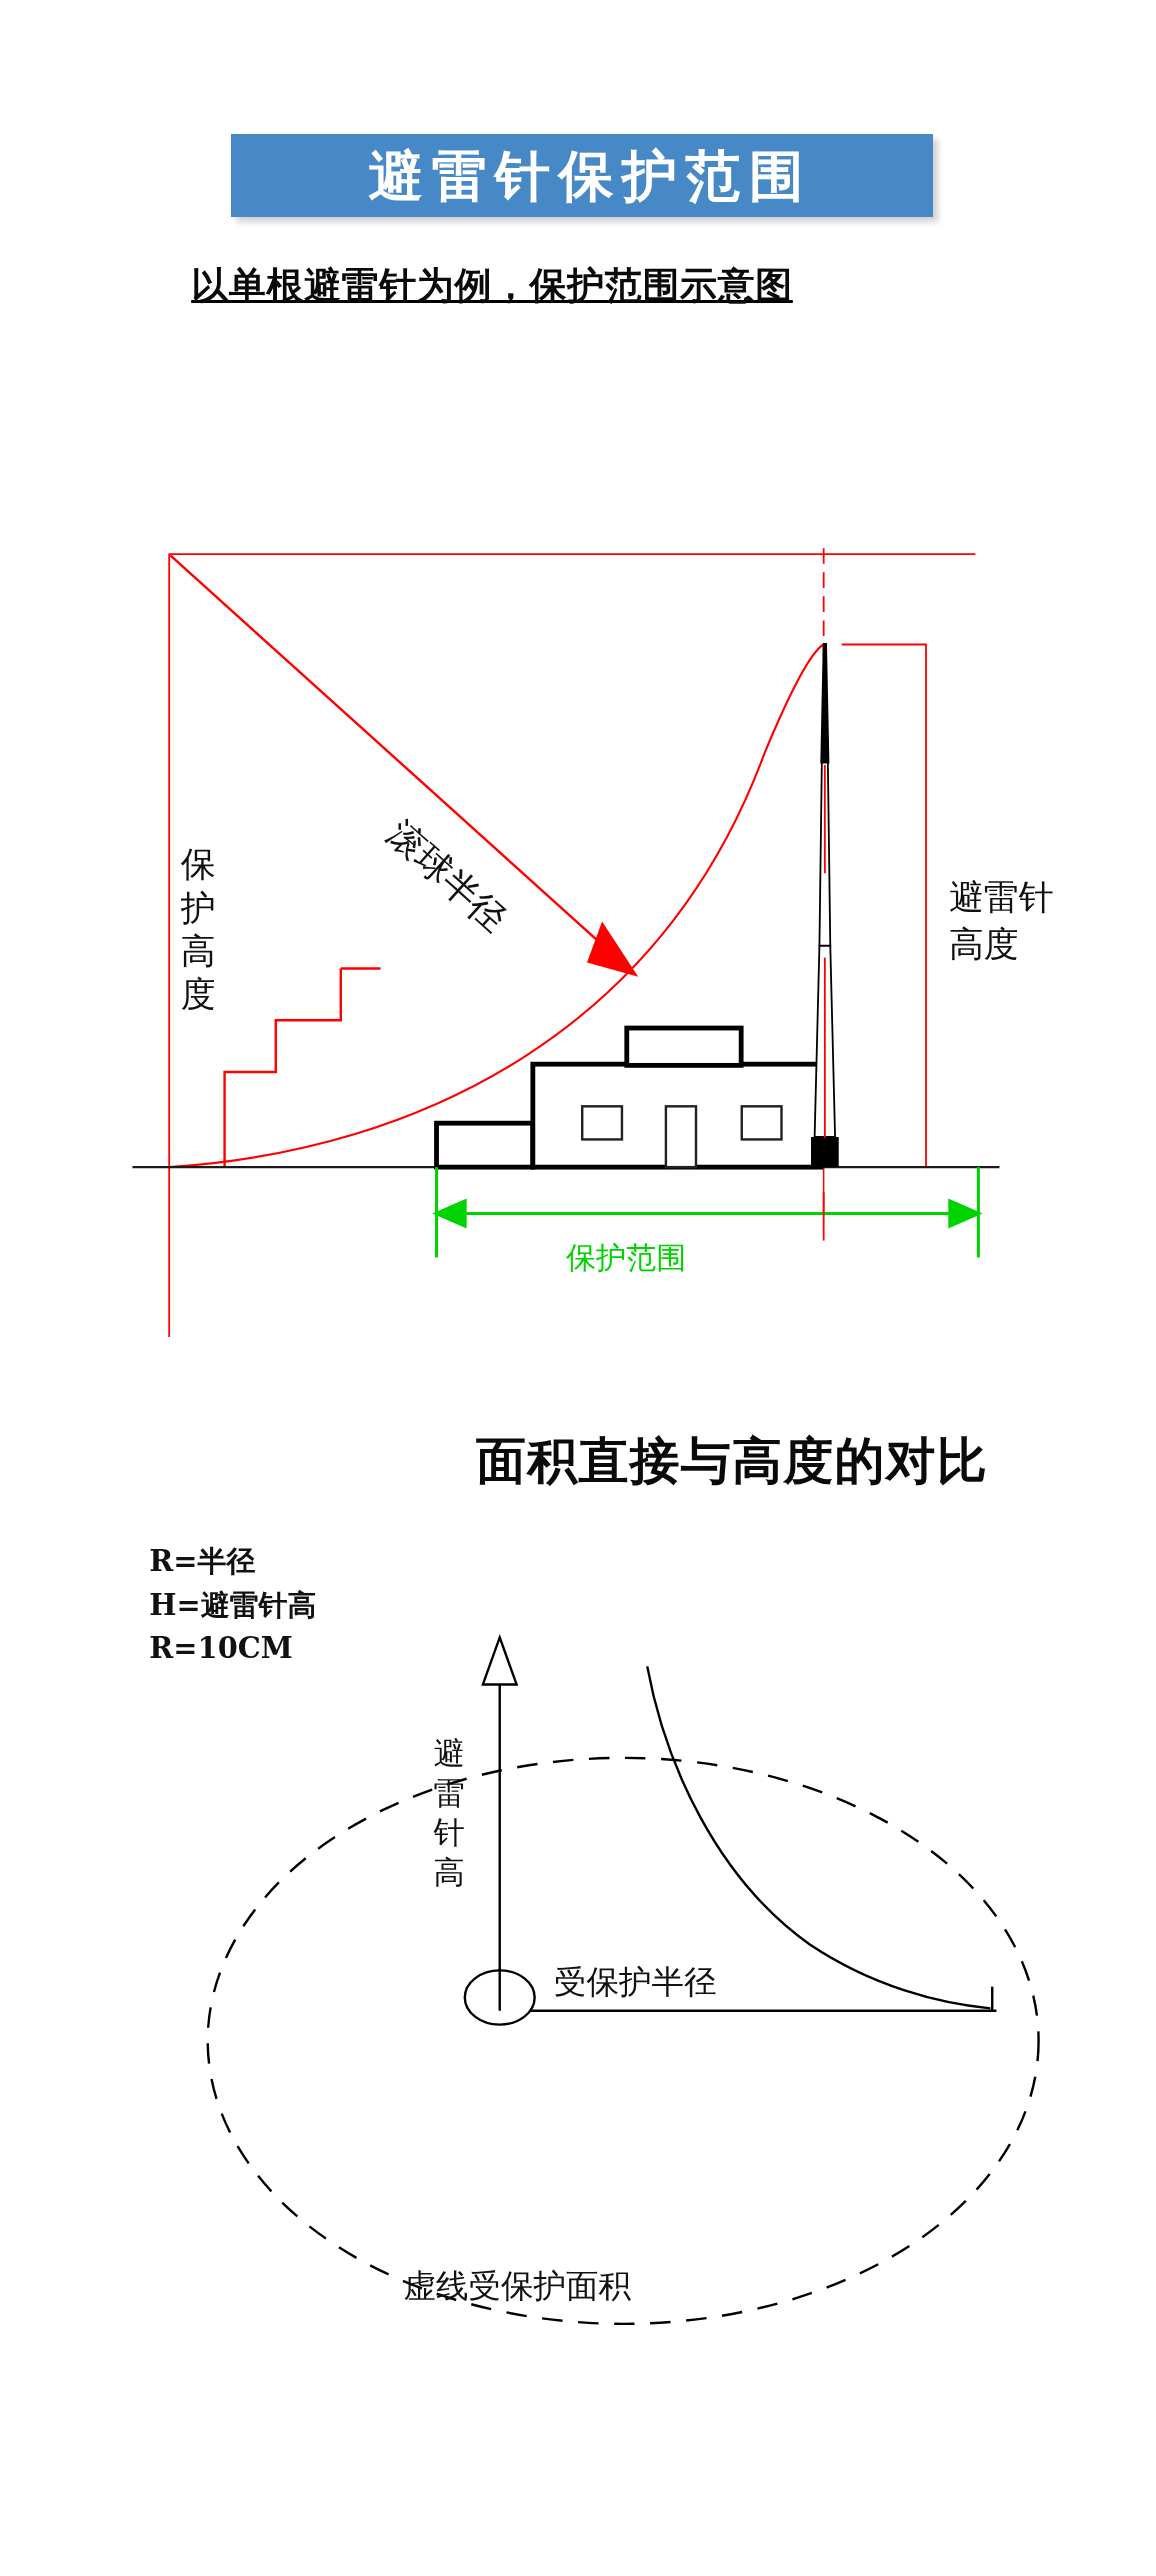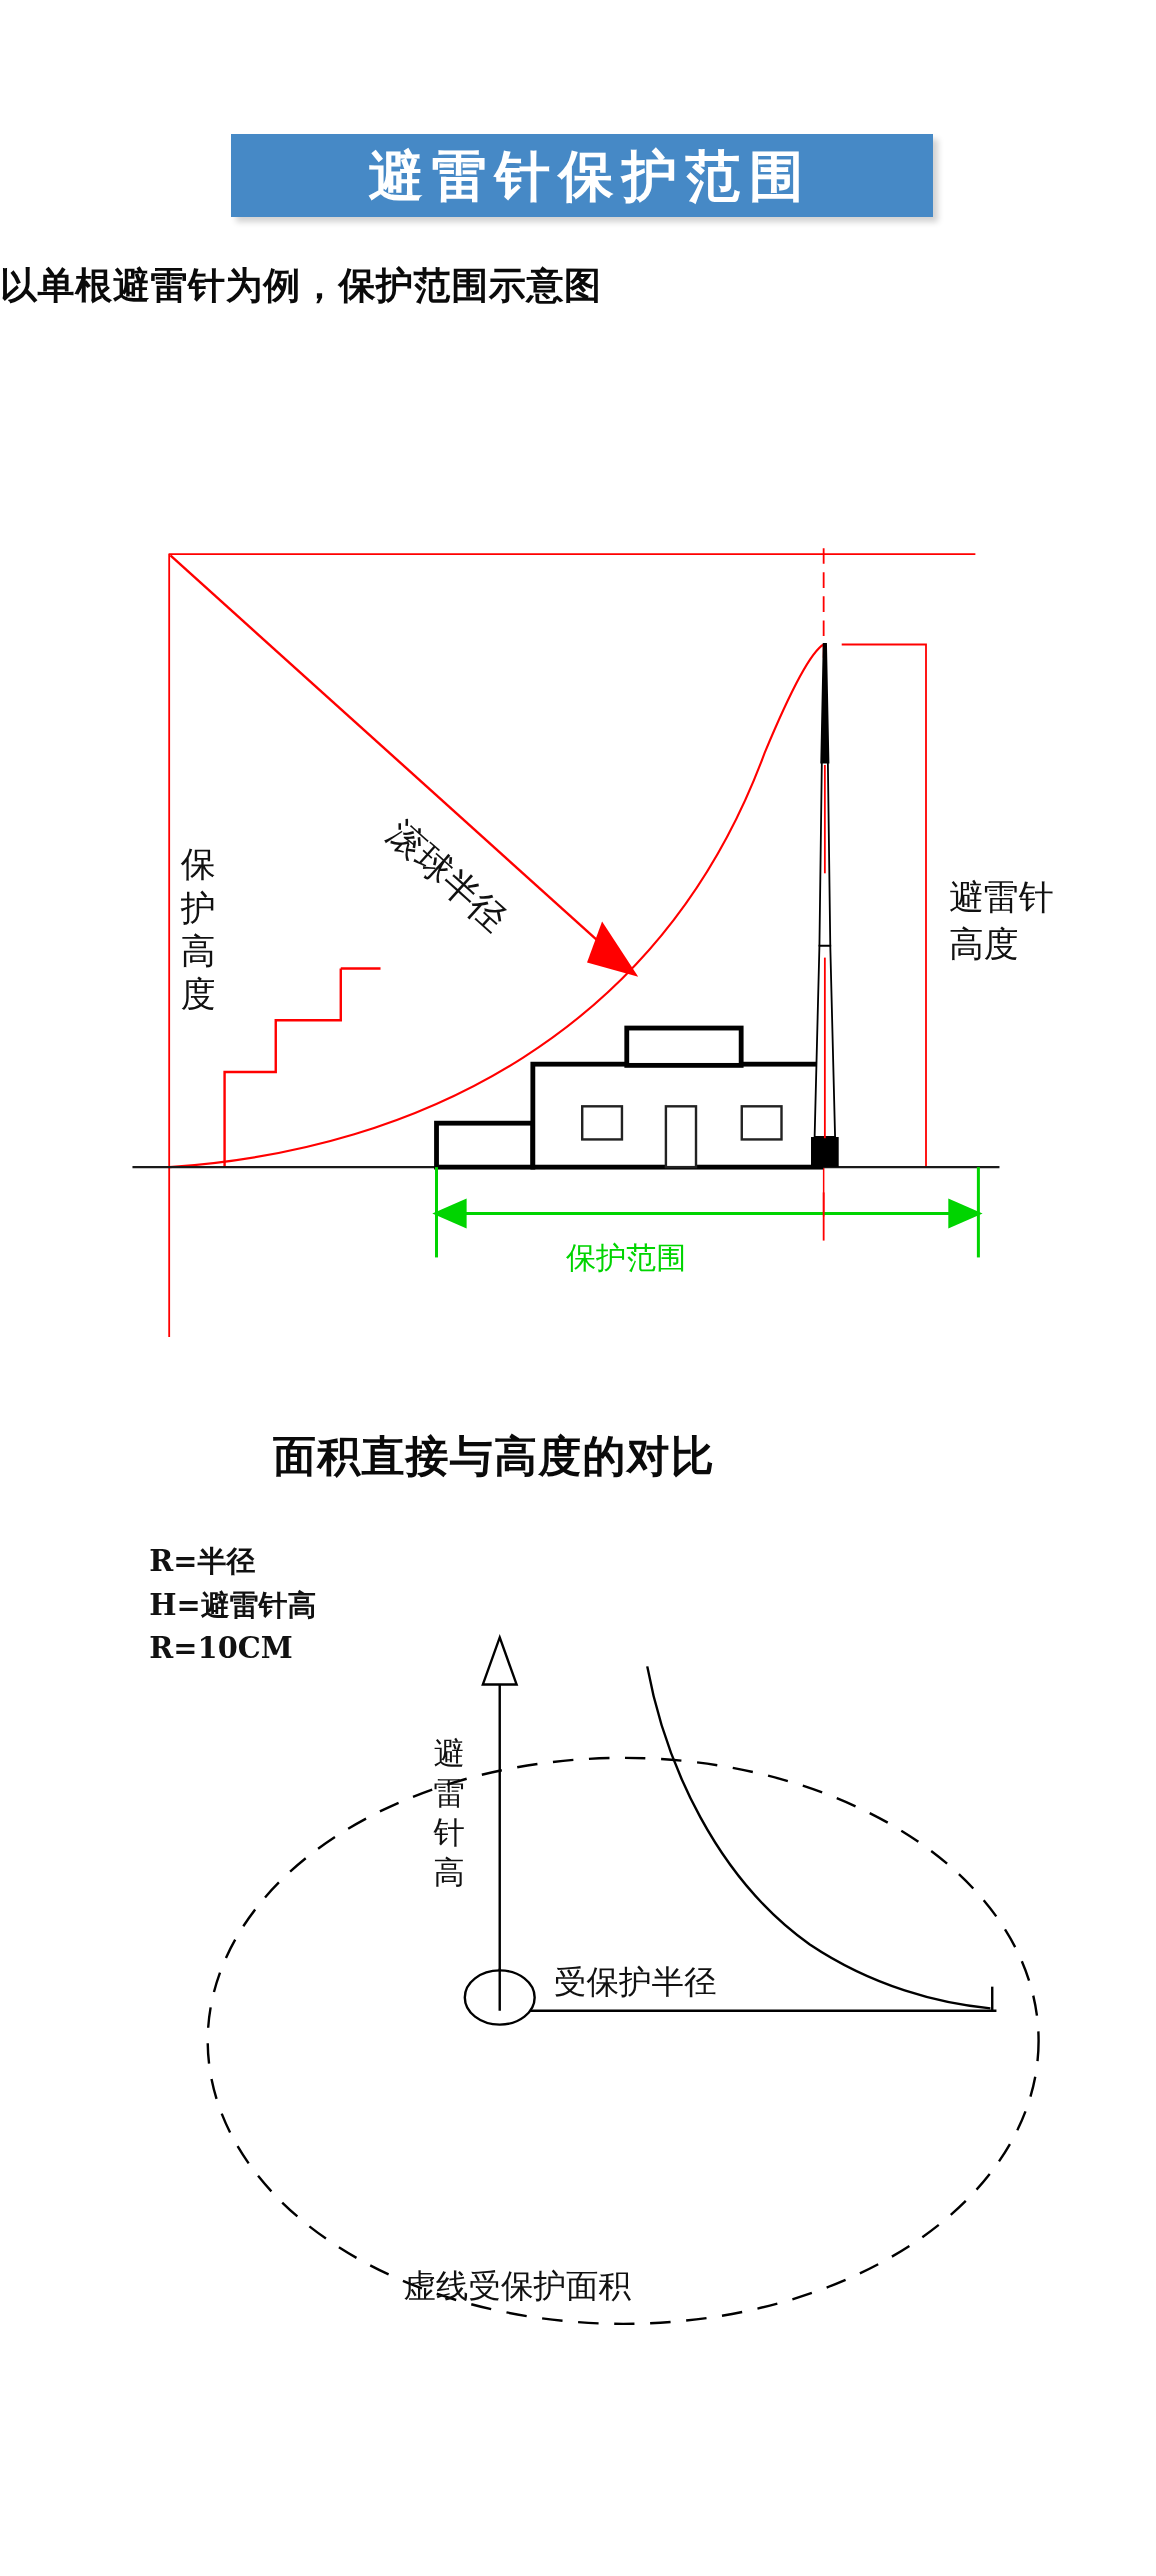--- a/index.html
+++ b/index.html
@@ -40,20 +40,22 @@
     text-indent: 8.4px;
     white-space: nowrap;
   }
 
   
   #subtitle-block {
     position: absolute;
     left: 0;
     top: 259px;
     width: 984px;
+    text-align: center;
+    text-decoration: underline;
   }
   #subtitle-block .sub-line {
     font-size: 37px;
     font-weight: 700;
     color: #0a0a0a;
     line-height: 1.42;
     letter-spacing: 0.6px;
     font-family: "DejaVu Serif", "Liberation Serif", serif;
     white-space: nowrap;
   }
@@ -67,22 +69,22 @@
     height: 855px;
   }
   #diagram-one svg { display: block; }
 
   
   #section-two-heading {
     position: absolute;
     left: 0;
     top: 1428px;
     width: 988px;
-    text-align: center;
-    font-size: 43px;
+    text-align: right;
+    font-size: 50px;
     font-weight: 700;
     color: #0a0a0a;
     letter-spacing: 1.2px;
     white-space: nowrap;
     font-family: "DejaVu Serif", "Liberation Serif", serif;
   }
 
   
   #diagram-two {
     position: absolute;

